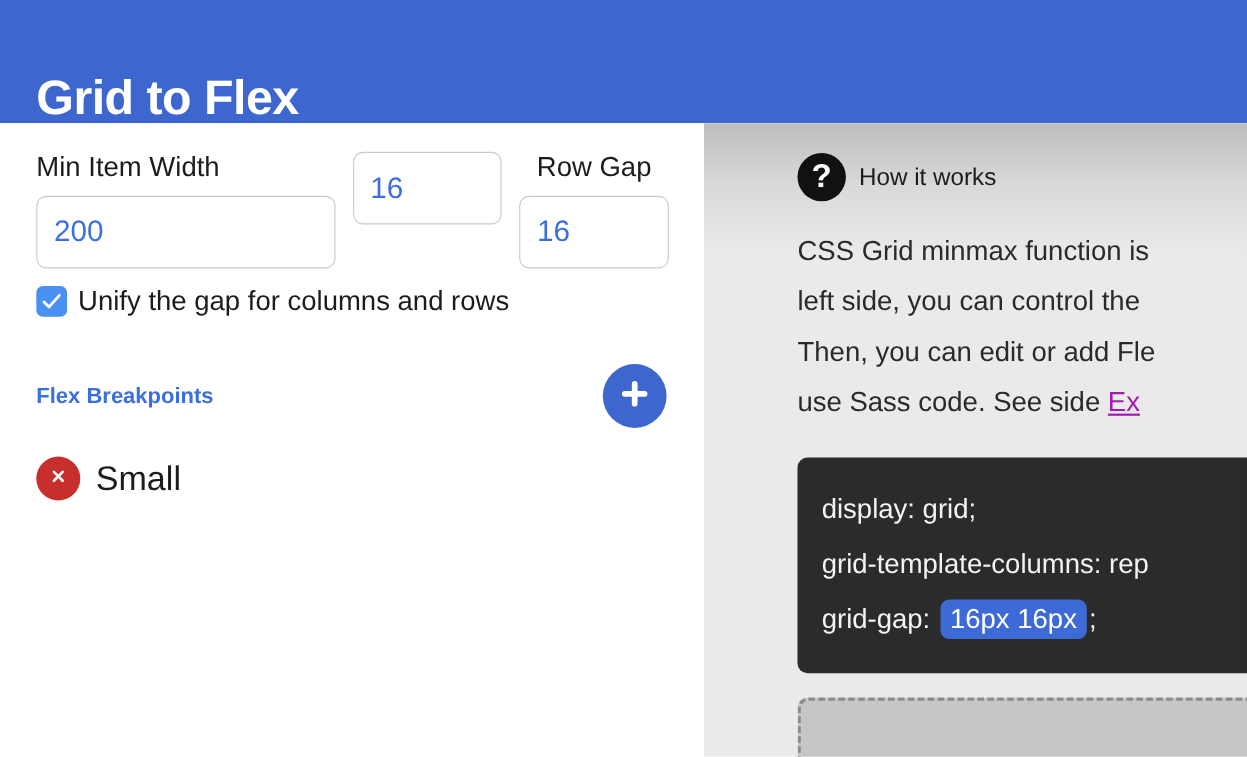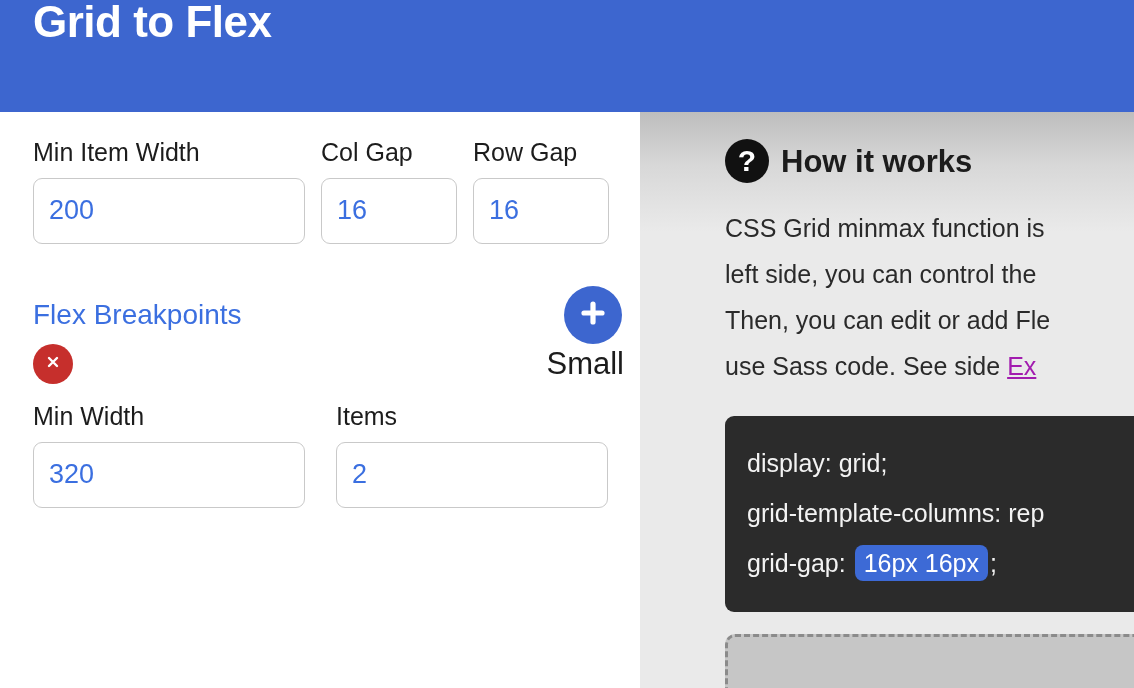--- a/index.html
+++ b/index.html
@@ -26,21 +26,21 @@
   
   .app-header {
     position: absolute;
     left: 0;
     top: 0;
     width: 1134px;
     height: 112px;
     background: #3d66cf;
     box-sizing: border-box;
     display: flex;
-    align-items: flex-start;
+    align-items: flex-end;
     padding-left: 33px;
   }
   .app-title {
     color: #ffffff;
     font-size: 44px;
     font-weight: bold;
     letter-spacing: -0.5px;
     line-height: 1;
   }
 
@@ -55,35 +55,35 @@
 
   
   .left-panel {
     position: absolute;
     left: 0;
     top: 0;
     width: 640px;
     height: 576px;
     background: #ffffff;
     box-sizing: border-box;
-    padding: 26px 16px 0 33px;
+    padding: 26px 32px 0 33px;
     overflow: hidden;
   }
 
   .field-row {
     display: flex;
     align-items: flex-start;
   }
   .field {
     display: flex;
     flex-direction: column;
   }
   .field-min-item-width { width: 272px; margin-right: 16px; }
   .field-col-gap { width: 136px; margin-right: 16px; }
-  .field-row-gap { width: 136px; }
+  .field-row-gap { width: 136px; align-items: center; }
 
   .field-label {
     font-size: 25px;
     color: #1c1c1c;
     line-height: 1.15;
     margin-bottom: 11px;
     white-space: nowrap;
   }
   .text-input {
     box-sizing: border-box;
@@ -123,22 +123,22 @@
 
   
   .breakpoints-head {
     display: flex;
     align-items: center;
     justify-content: space-between;
     margin-top: 42px;
     padding-right: 2px;
   }
   .breakpoints-title {
-    font-size: 28px;
-    font-weight: normal;
+    font-size: 20px;
+    font-weight: bold;
     color: #3b6fe0;
     line-height: 1;
     text-align: right;
   }
   .add-button {
     width: 58px;
     height: 58px;
     border-radius: 50%;
     background: #3d66cf;
     border: none;
@@ -146,21 +146,21 @@
     cursor: pointer;
     display: flex;
     align-items: center;
     justify-content: center;
     flex: 0 0 auto;
   }
 
   .breakpoint-title-row {
     display: flex;
     align-items: center;
-    justify-content: space-between;
+    margin-top: 26px;
   }
   .remove-button {
     width: 40px;
     height: 40px;
     border-radius: 50%;
     background: #c62f2c;
     border: none;
     padding: 0;
     cursor: pointer;
     display: flex;
@@ -223,22 +223,22 @@
     display: flex;
     align-items: center;
     justify-content: center;
     font-size: 30px;
     font-weight: bold;
     flex: 0 0 auto;
     margin-right: 12px;
     line-height: 1;
   }
   .howto-title {
-    font-size: 31px;
-    font-weight: bold;
+    font-size: 22px;
+    font-weight: normal;
     color: #1c1c1c;
     line-height: 1;
     white-space: nowrap;
   }
 
   .howto-body {
     margin-top: 22px;
     font-size: 25px;
     line-height: 46px;
     color: #2a2a2a;
@@ -296,31 +296,38 @@
     <div class="left-panel">
 
       <div class="field-row">
 
         <div class="field field-min-item-width">
           <div class="field-label">Min Item Width</div>
           <input class="text-input" type="text" value="200" style="">
         </div>
 
         <div class="field field-col-gap">
-          <div class="field-label">Col Gap</div>
           <input class="text-input" type="text" value="16" style="">
         </div>
 
         <div class="field field-row-gap">
           <div class="field-label">Row Gap</div>
           <input class="text-input" type="text" value="16" style="">
         </div>
 
       </div>
 
+      <div class="checkbox-row">
+        <span class="checkbox">
+          <svg width="28" height="28" viewBox="0 0 28 28" aria-hidden="true">
+            <path d="M7 14.5 L11.6 19 L21 8.5" fill="none" stroke="#ffffff" stroke-width="2.6" stroke-linecap="round" stroke-linejoin="round"></path>
+          </svg>
+        </span>
+        <span class="checkbox-label">Unify the gap for columns and rows</span>
+      </div>
 
       <div class="breakpoints-head">
         <div class="breakpoints-title">Flex Breakpoints</div>
         <button class="add-button">
           <span>
             <svg width="30" height="30" viewBox="0 0 30 30" aria-hidden="true">
               <path d="M15 6 L15 24 M6 15 L24 15" stroke="#ffffff" stroke-width="5.2" stroke-linecap="round"></path>
             </svg>
           </span>
         </button>
@@ -330,33 +337,20 @@
         <button class="remove-button">
           <span>
             <svg width="20" height="20" viewBox="0 0 20 20" aria-hidden="true">
               <path d="M6 6 L14 14 M14 6 L6 14" stroke="#ffffff" stroke-width="2.4" stroke-linecap="round"></path>
             </svg>
           </span>
         </button>
         <div class="breakpoint-name">Small</div>
       </div>
 
-      <div class="bp-fields">
-
-        <div class="field field-bp-min-width">
-          <div class="field-label">Min Width</div>
-          <input class="text-input" type="text" value="320" style="">
-        </div>
-
-        <div class="field field-bp-items">
-          <div class="field-label">Items</div>
-          <input class="text-input" type="text" value="2" style="">
-        </div>
-
-      </div>
 
     </div>
 
     <div class="right-panel">
       <div class="right-inner">
 
         <div class="howto-head">
           <span class="help-icon">?</span>
           <span class="howto-title">How it works</span>
         </div>

